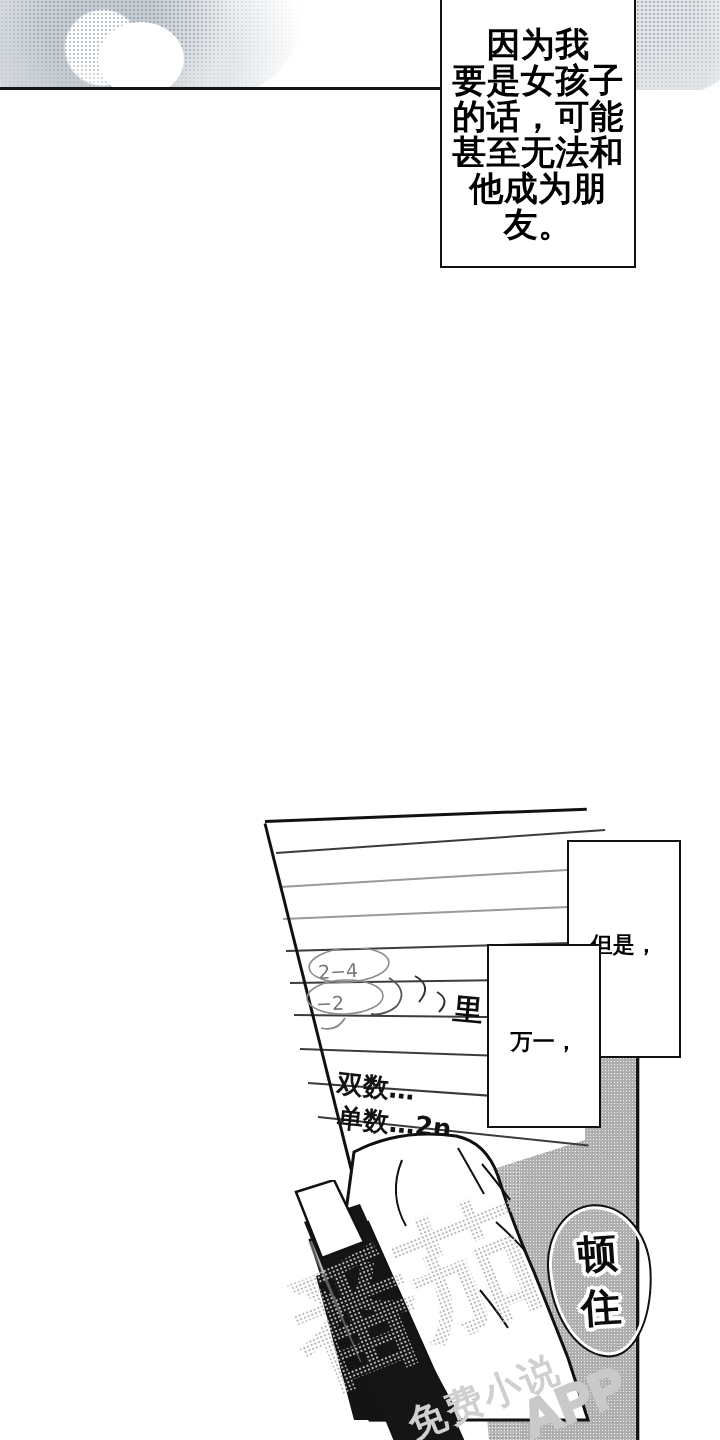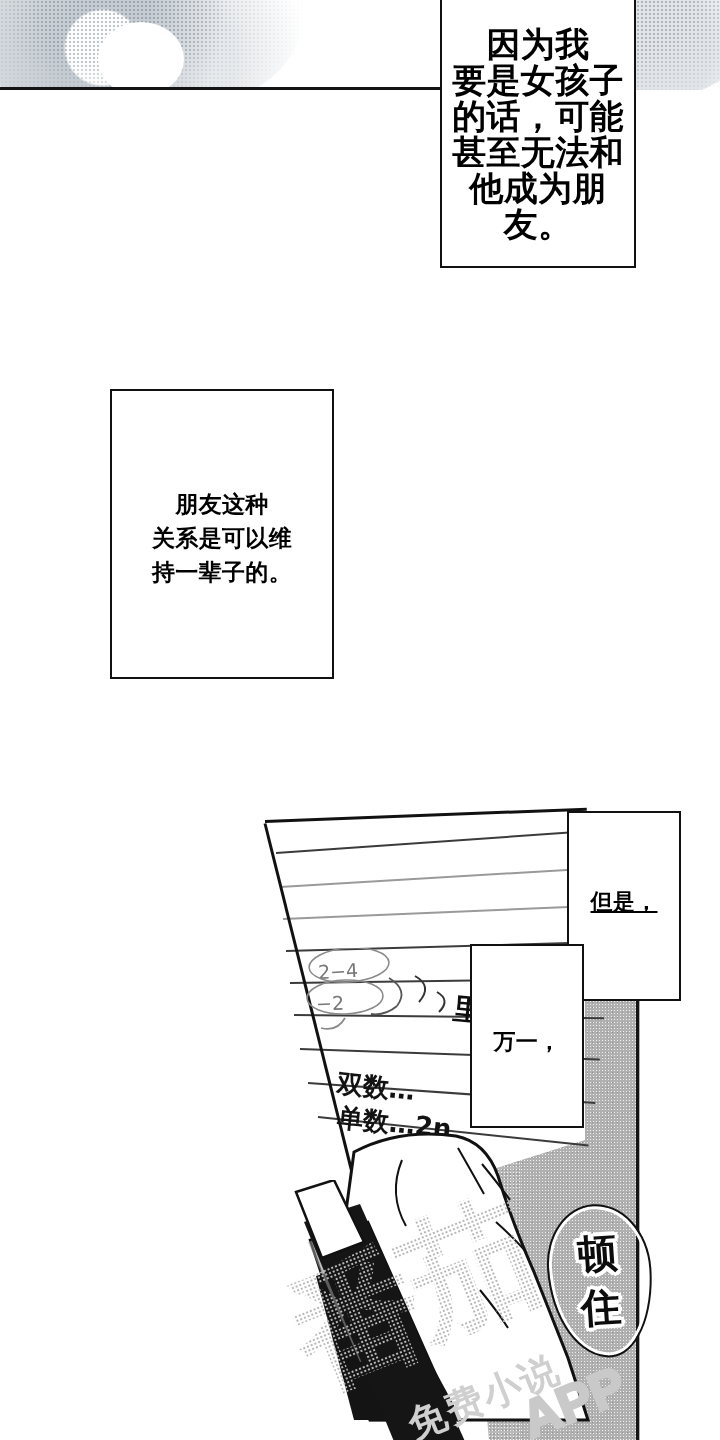--- a/index.html
+++ b/index.html
@@ -58,31 +58,31 @@
     left: 110px; top: 389px;
     width: 224px; height: 290px;
   }
   #bubble-2 .txt {
     font-size: 23px;
     line-height: 34px;
     transform: translateY(4px);
   }
 
   #bubble-3 {
-    left: 567px; top: 811px;
-    width: 114px; height: 190px; text-decoration: underline;
+    left: 567px; top: 840px;
+    width: 114px; height: 218px;
   }
   #bubble-3 .txt {
     font-size: 22px;
     line-height: 30px;
     transform: translateY(-4px);
   }
 
   #bubble-4 {
-    left: 470px; top: 944px;
+    left: 487px; top: 944px;
     width: 114px; height: 184px;
   }
   #bubble-4 .txt {
     font-size: 22px;
     line-height: 30px;
     transform: translateY(6px);
   }
 
   
   #panel-top {
@@ -299,25 +299,20 @@
   <div id="panel-top-rule"></div>
 
   <div class="bubble" id="bubble-1">
     <span class="txt">因为我
 要是女孩子
 的话，可能
 甚至无法和
 他成为朋友。</span>
   </div>
 
-  <div class="bubble" id="bubble-2">
-    <span class="txt">朋友这种
-关系是可以维
-持一辈子的。</span>
-  </div>
 
   <div class="layer" id="panel-bottom">
 
     <div class="gray-slab"></div>
     <div class="gray-slab2"></div>
 
     <div class="slab-streak" style="left:512px; top:190px; width:4px;  height:190px; transform: rotate(11deg);"></div>
     <div class="slab-streak" style="left:524px; top:186px; width:7px;  height:200px; transform: rotate(11deg);"></div>
     <div class="slab-streak" style="left:540px; top:184px; width:3px;  height:180px; transform: rotate(11deg);"></div>
     <div class="slab-streak" style="left:548px; top:182px; width:9px;  height:160px; transform: rotate(11deg);"></div>

